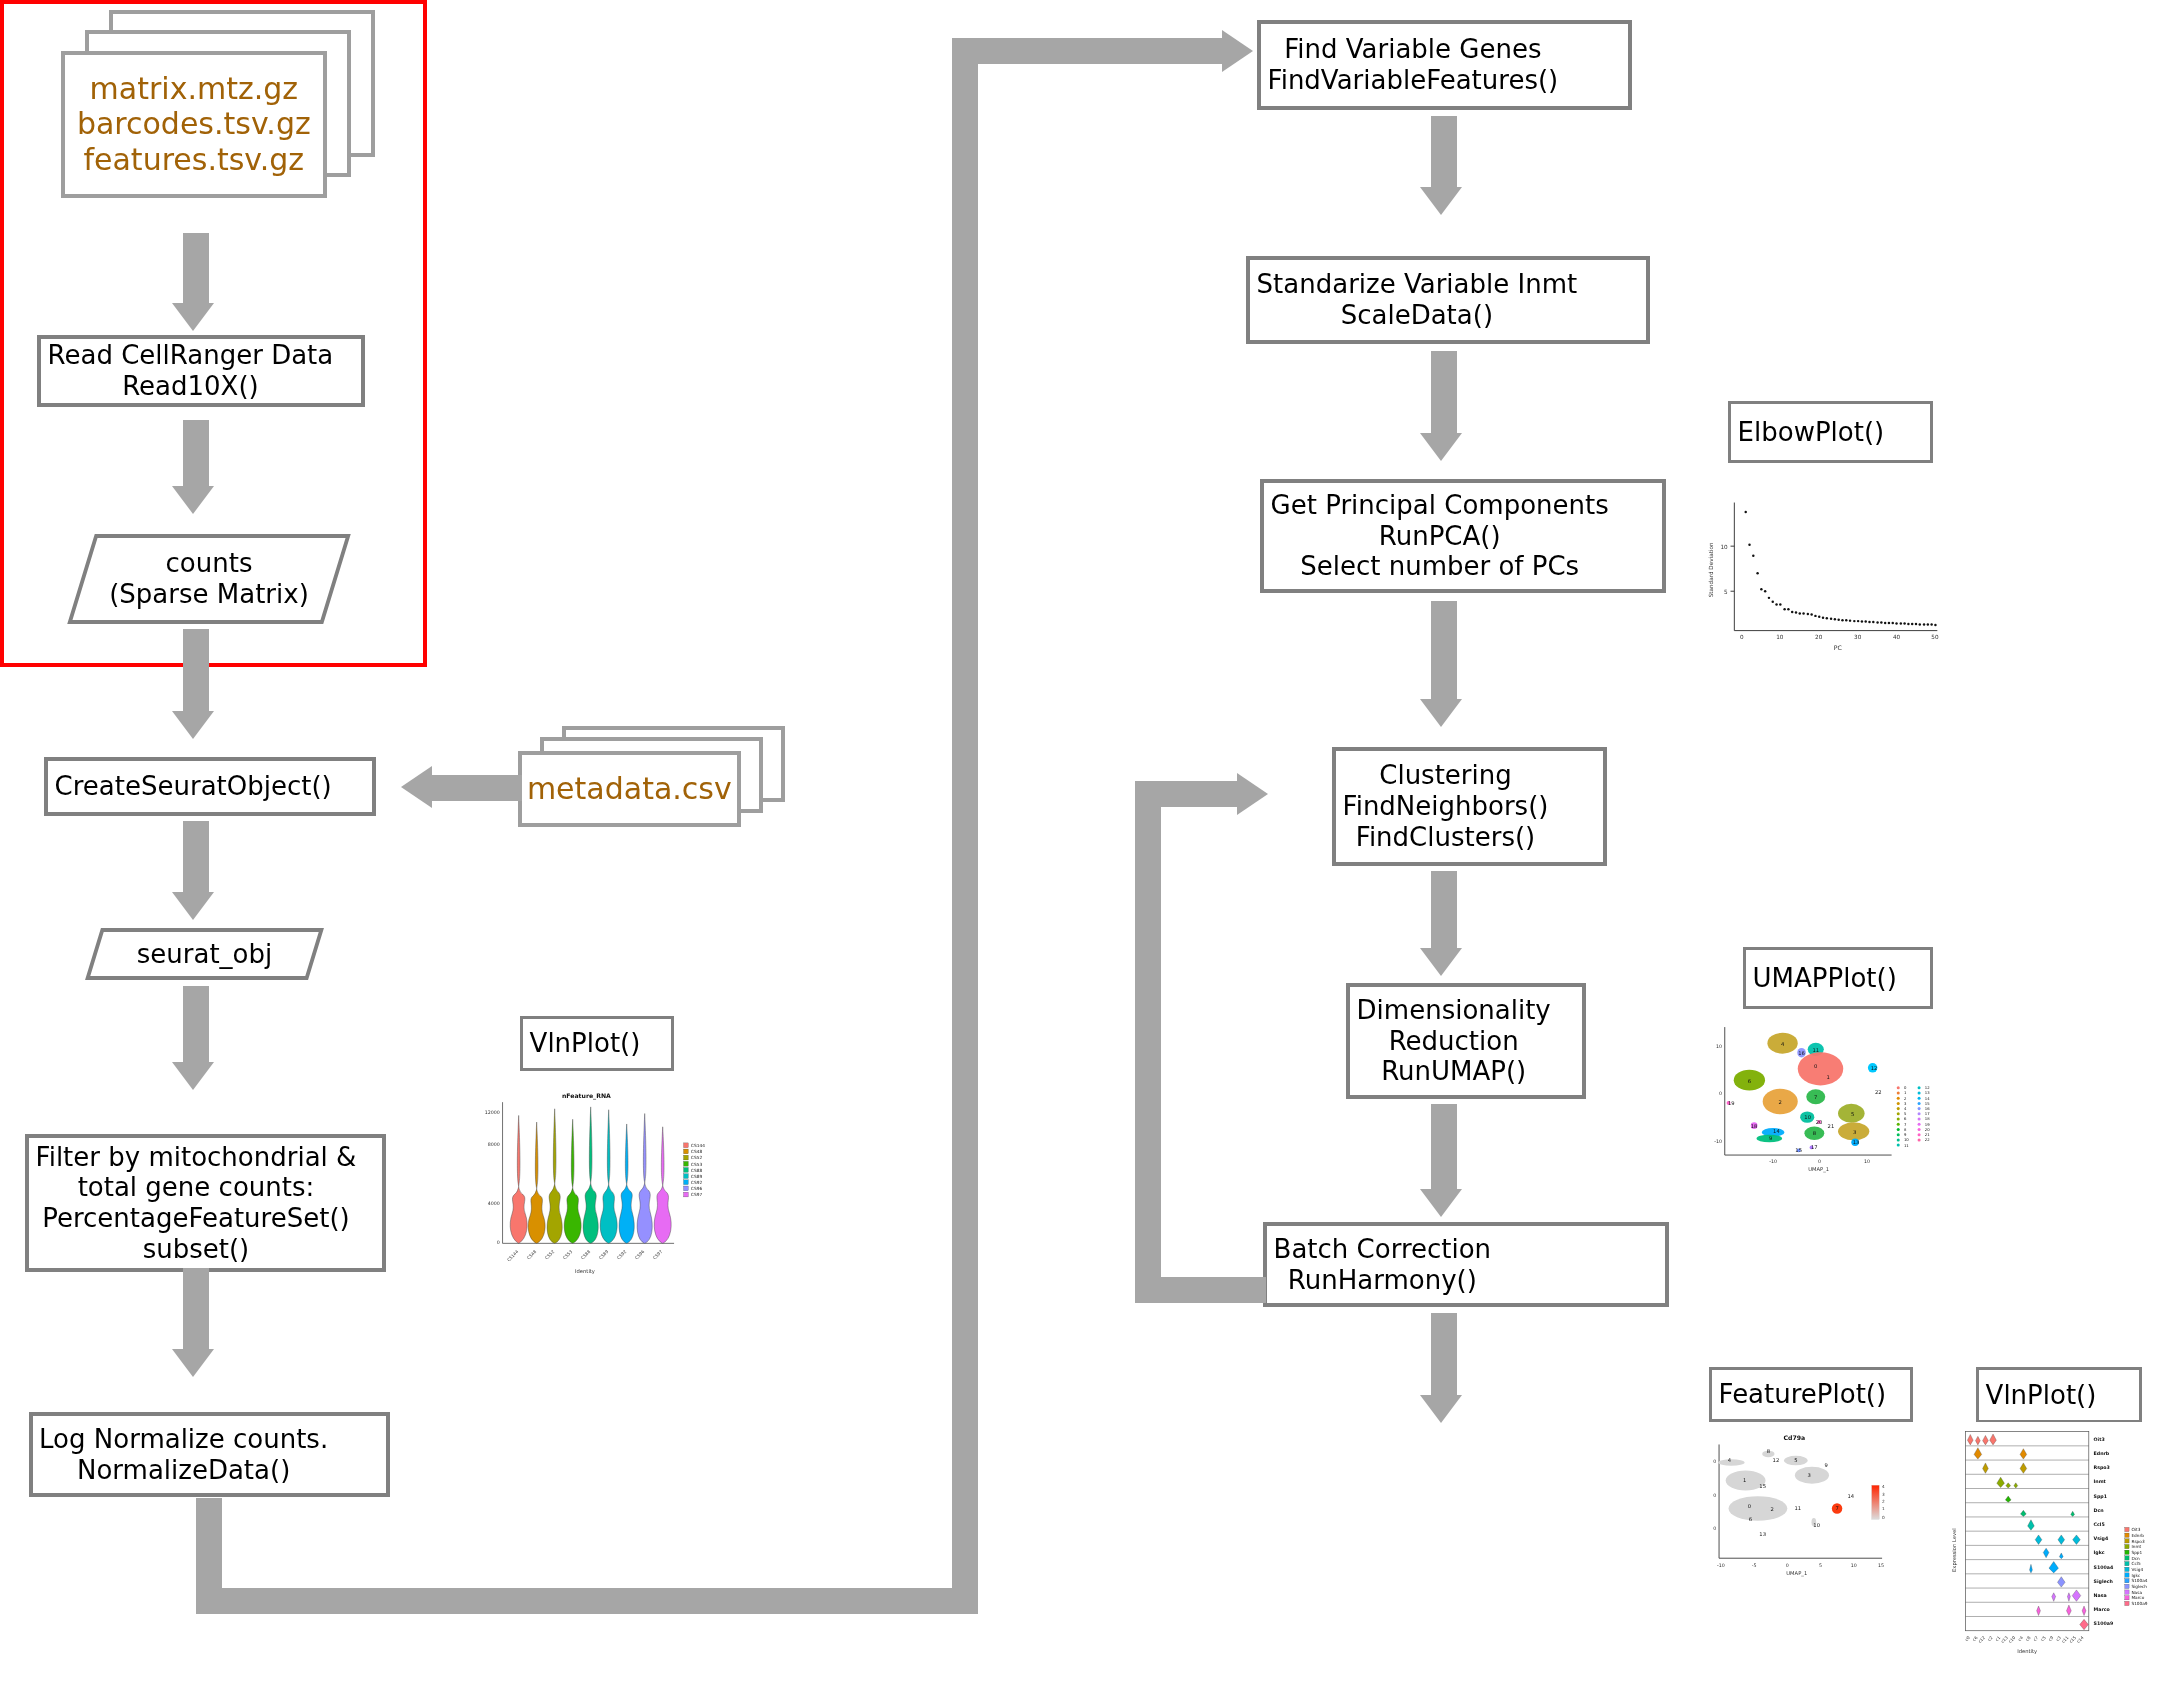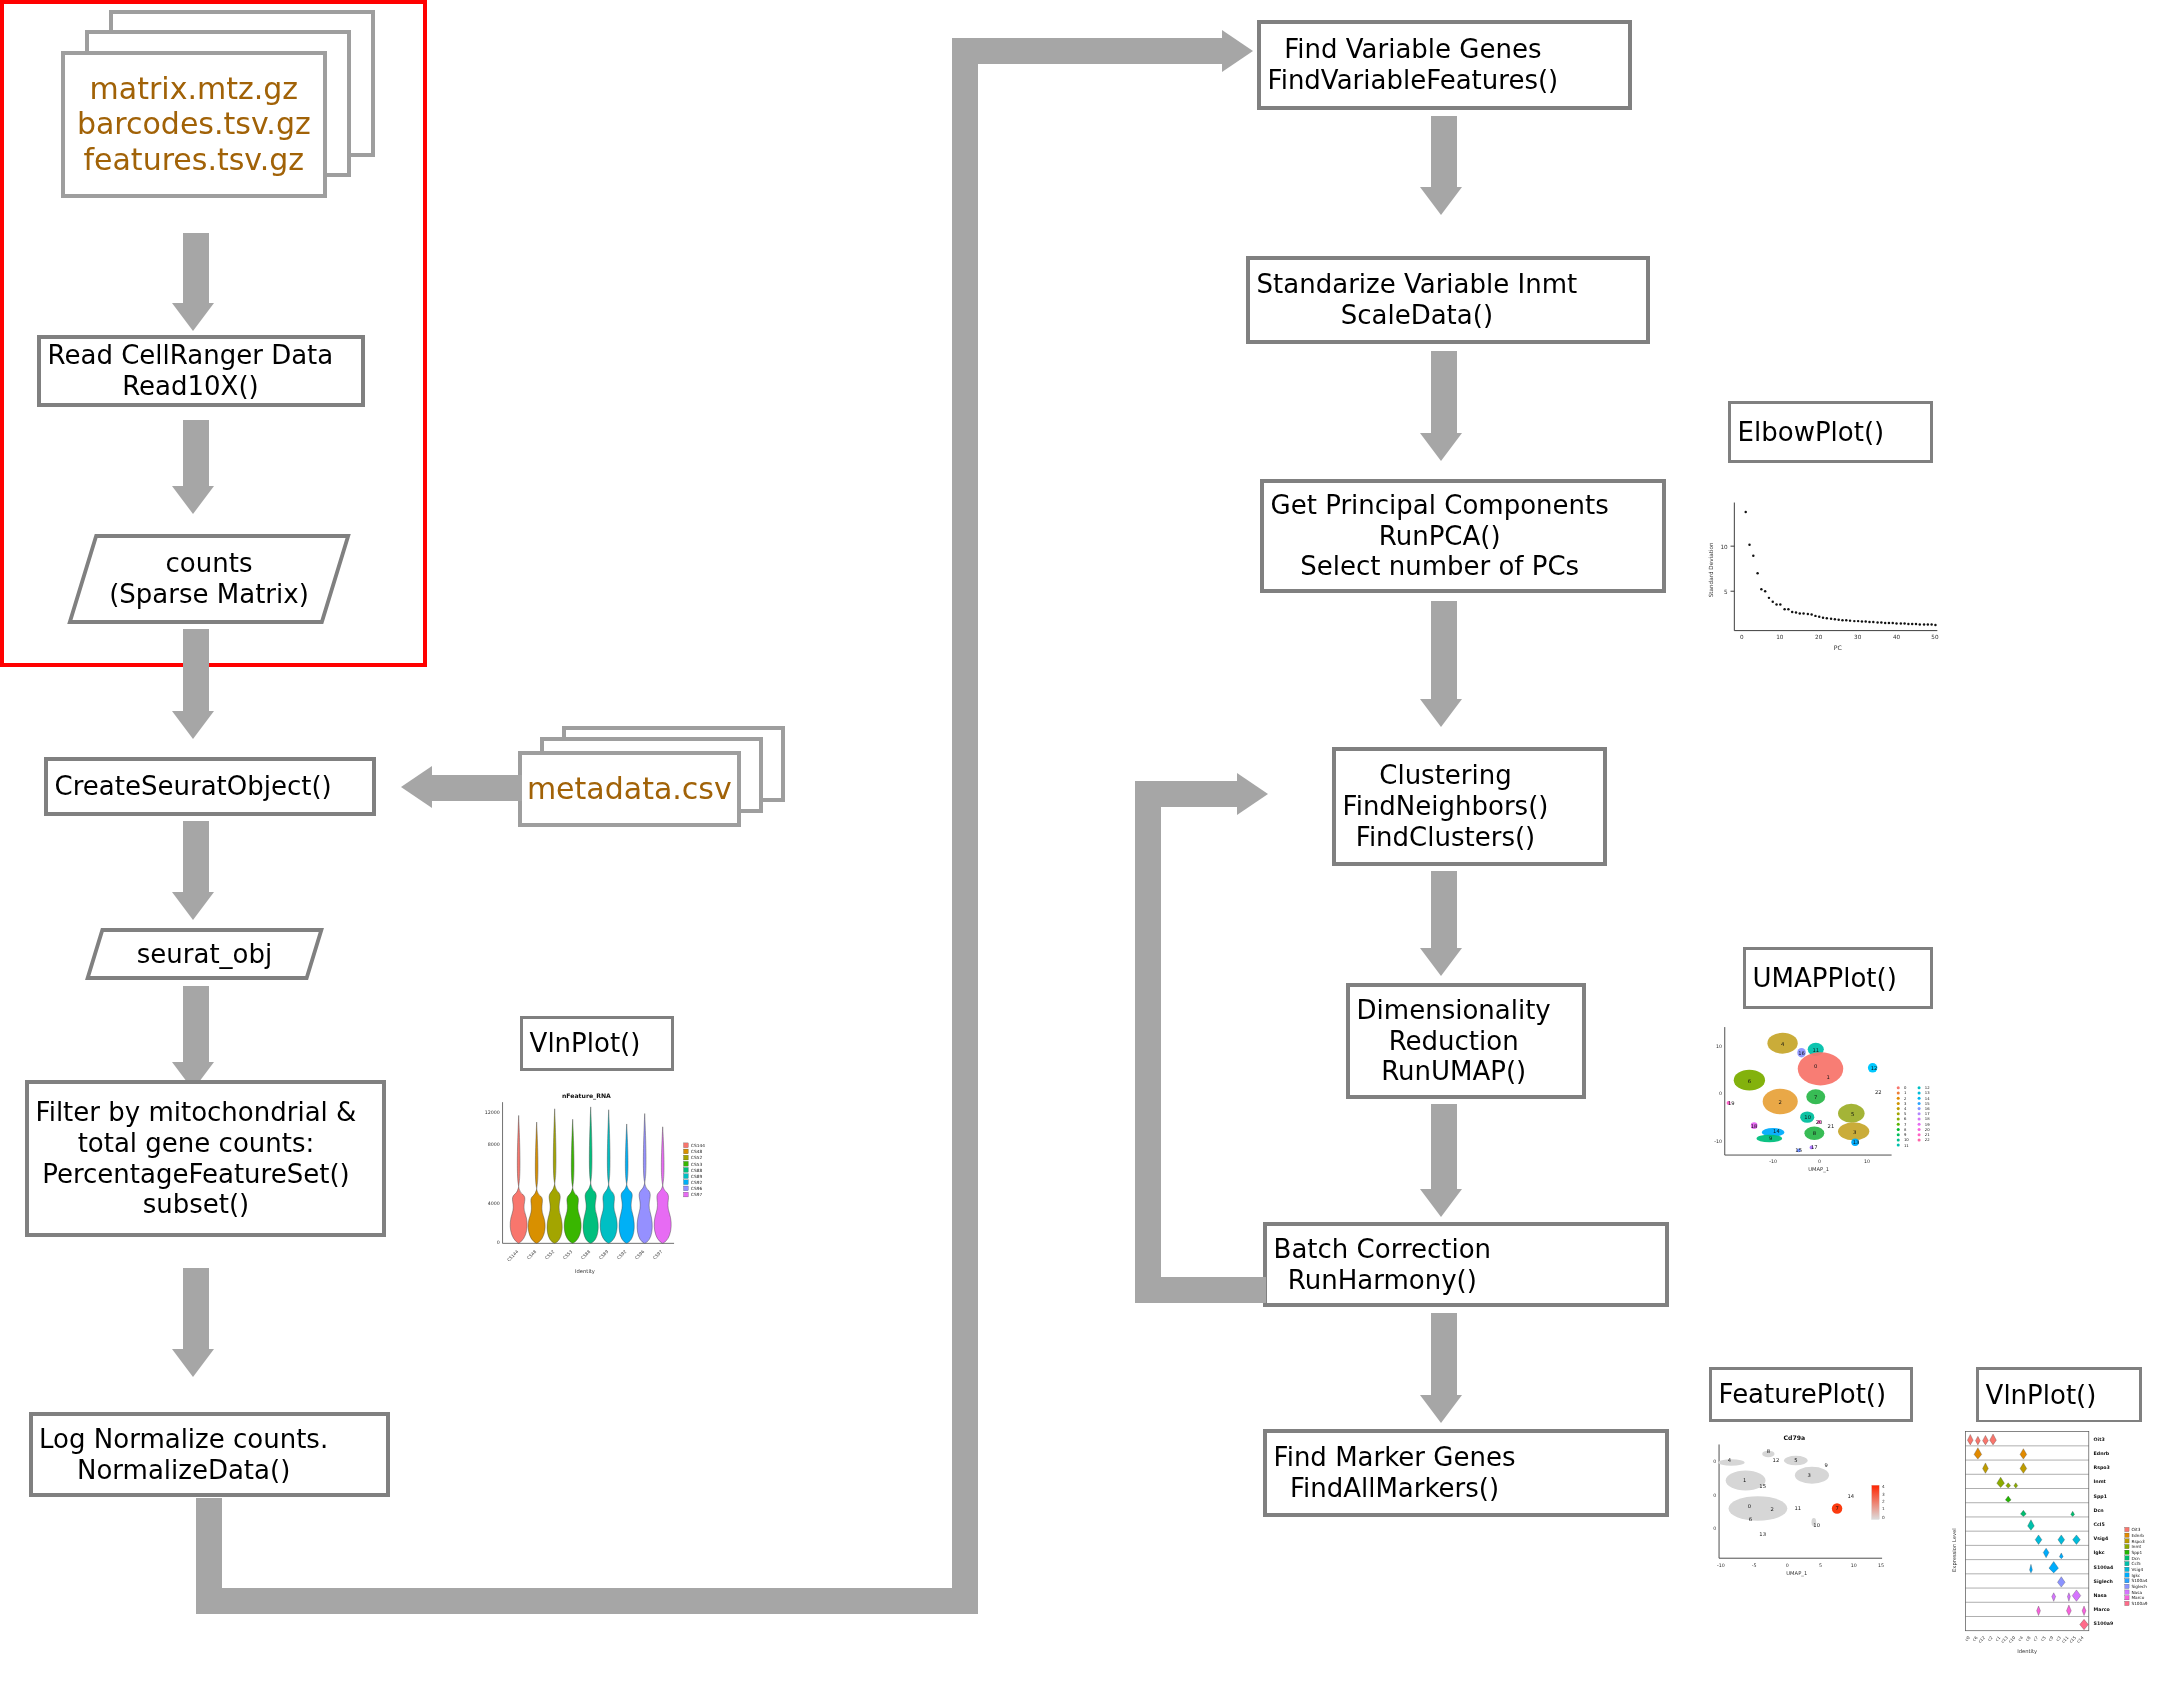--- a/index.html
+++ b/index.html
@@ -127,21 +127,21 @@
   <div class="para" style="left:93px;top:928px;width:223px;height:52px;">
     <div class="shape"></div>
     <div class="label">seurat_obj</div>
   </div>
 
   <div class="arrow" style="left:167px;top:986px;width:62px;height:109px;">
     <div class="shaft" style="left:15.7px;top:0px;width:26px;height:77px;"></div>
     <div class="head down" style="left:4.7px;top:76px;"></div>
   </div>
 
-  <div class="node" style="left:25px;top:1080px;width:361px;height:157px;">
+  <div class="node" style="left:25px;top:1134px;width:361px;height:138px;">
     <span class="txt">Filter by mitochondrial &amp;
 total gene counts:
 PercentageFeatureSet()
 subset()</span>
   </div>
 
   <div class="arrow" style="left:167px;top:1268px;width:62px;height:114px;">
     <div class="shaft" style="left:15.7px;top:0px;width:26px;height:82px;"></div>
     <div class="head down" style="left:4.7px;top:81px;"></div>
   </div>
@@ -431,24 +431,20 @@
     <div class="shaft" style="left:1135px;top:781px;width:26px;height:522px;"></div>
     <div class="shaft" style="left:1135px;top:781px;width:104px;height:26px;"></div>
     <div class="head right" style="left:1237px;top:773px;"></div>
   </div>
 
   <div class="arrow" style="left:1415px;top:1313px;width:62px;height:116px;">
     <div class="shaft" style="left:15.7px;top:0px;width:26px;height:83px;"></div>
     <div class="head down" style="left:4.7px;top:82px;"></div>
   </div>
 
-  <div class="node" style="left:1263px;top:1429px;width:406px;height:88px;">
-    <span class="txt">Find Marker Genes
-FindAllMarkers()</span>
-  </div>
 
   <div class="node thin" style="left:1709px;top:1367px;width:204px;height:55px;">
     <span class="txt">FeaturePlot()</span>
   </div>
 
   <div class="thumb" style="left:1702px;top:1429px;width:218px;height:157px;">
     <svg width="218" height="157" viewBox="0 0 460 330">
       <g class="mini-text">
         <text x="195" y="22" font-size="13" font-weight="bold" text-anchor="middle" fill="#111">Cd79a</text>
         <line x1="36" y1="32" x2="36" y2="272" stroke="#444" stroke-width="2"></line>

